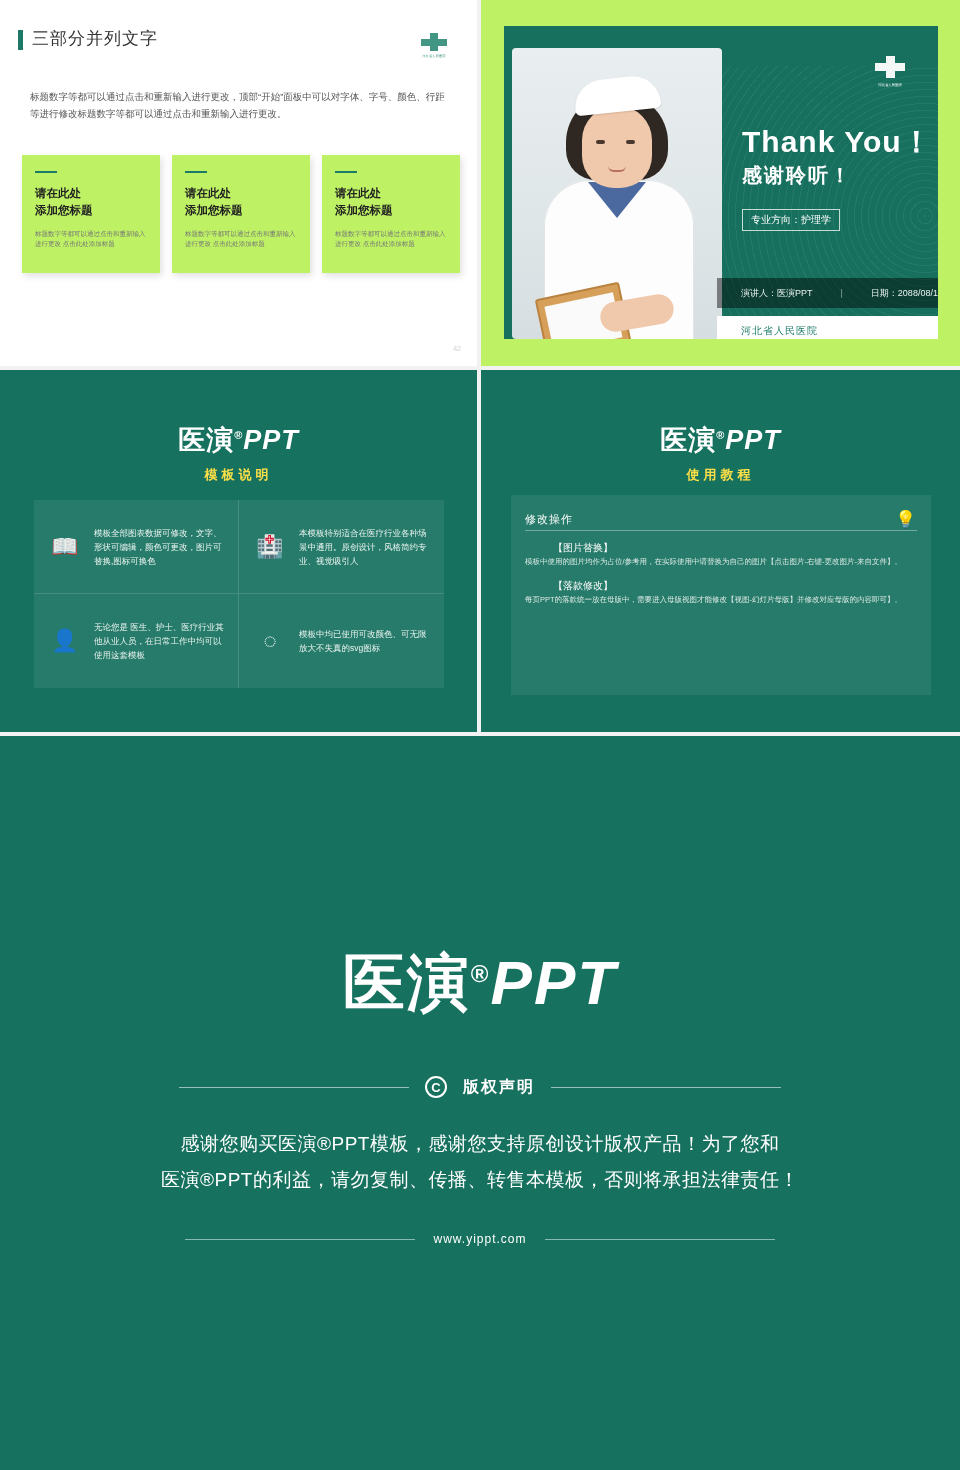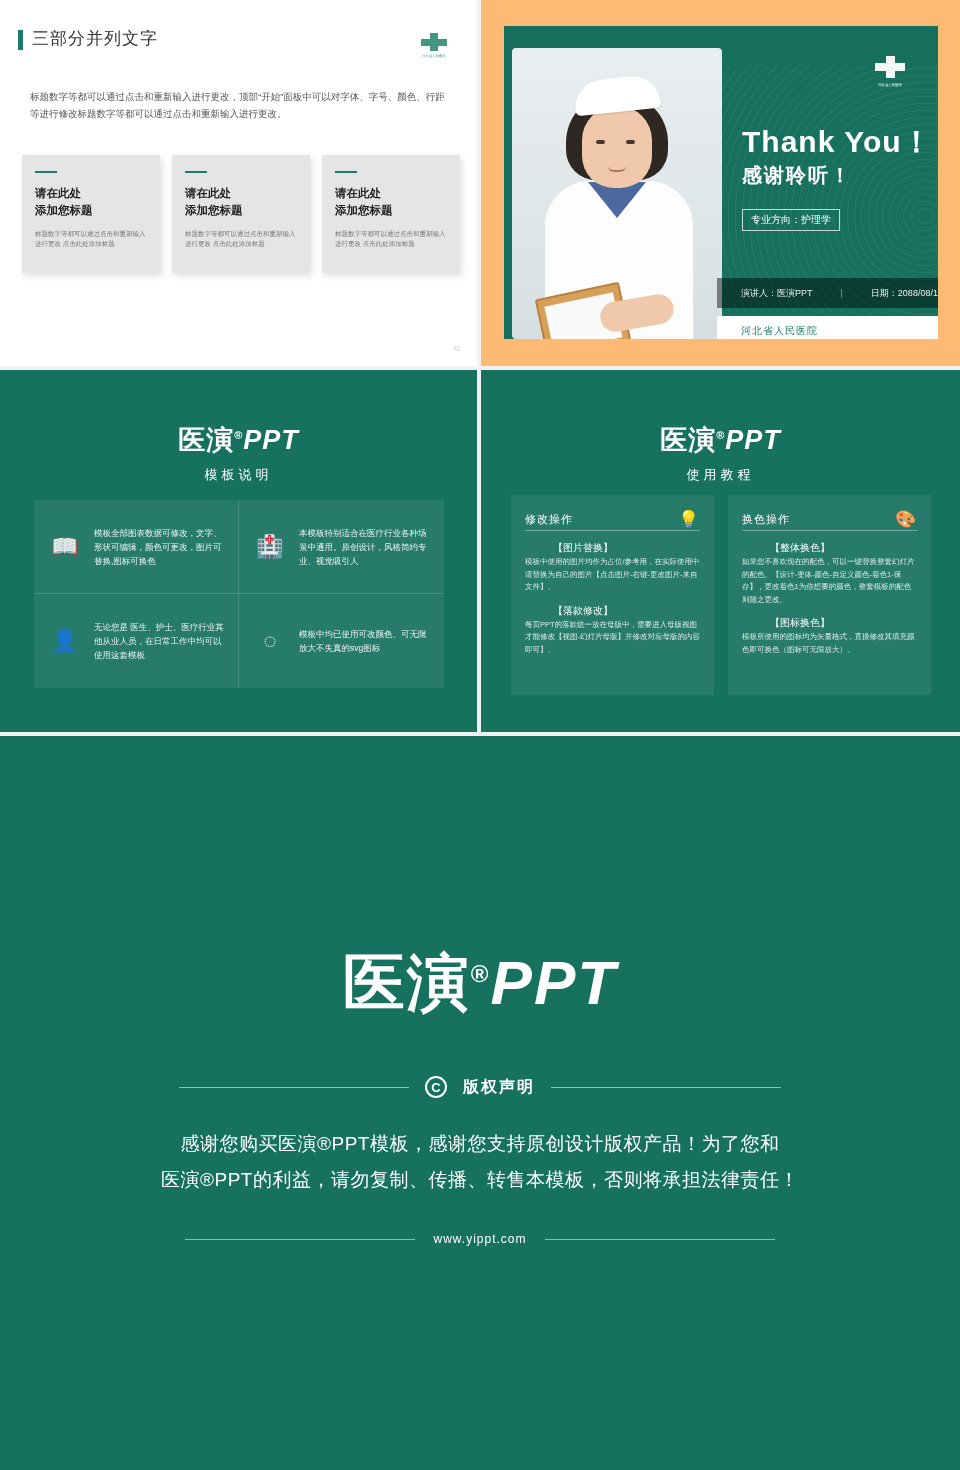--- a/index.html
+++ b/index.html
@@ -55,21 +55,21 @@
   #slide1 .s1-desc {
     position: absolute; left: 30px; top: 88px; width: 420px;
     font-size: 9.5px; line-height: 17px; color: #555;
   }
   #slide1 .cards {
     position: absolute; left: 22px; top: 155px;
     display: flex; gap: 12px;
   }
   #slide1 .card {
     width: 138px; height: 118px;
-    background: #e5e5e5;
+    background: #bef264;
     box-shadow: 2px 3px 7px rgba(0,0,0,.13);
     padding: 16px 13px 10px 13px;
     position: relative;
   }
   #slide1 .card .dash {
     width: 22px; height: 2px; background: #1d7a68; margin-bottom: 12px;
   }
   #slide1 .card .c-title {
     font-size: 11.5px; font-weight: bold; color: #222; line-height: 17px;
   }
@@ -77,21 +77,21 @@
     margin-top: 10px; font-size: 6.5px; color: #777; line-height: 10px;
   }
   #slide1 .page-num {
     position: absolute; right: 16px; bottom: 14px;
     font-size: 7px; color: #cfcfcf;
   }
 
   
   #slide2 {
     left: 481px; top: 0; width: 479px; height: 366px;
-    background: #fdba74;
+    background: #bef264;
   }
   #slide2 .inner {
     position: absolute; left: 23px; top: 26px;
     width: 434px; height: 313px;
     background: #17705e;
     overflow: hidden;
   }
   #slide2 .wave {
     position: absolute; right: -20px; top: 40px; width: 330px; height: 250px;
     background:
@@ -198,22 +198,22 @@
   
   .green-slide { background: #17715f; }
   .brand {
     text-align: center;
     font-size: 27px; font-weight: bold; color: #ffffff;
     letter-spacing: 1px;
   }
   .brand .reg { font-size: 11px; vertical-align: super; }
   .brand .ppt { font-style: italic; }
   .brand-sub {
-    text-align: center; font-size: 13px; color: #ffffff;
-    letter-spacing: 4px; margin-top: 8px;
+    text-align: center; font-size: 13px; color: #fde047;
+    letter-spacing: 4px; margin-top: 8px; font-weight: bold;
   }
 
   #slide3 { left: 0; top: 370px; width: 477px; height: 362px; }
   #slide4 { left: 481px; top: 370px; width: 479px; height: 362px; }
 
   #slide3 .brand, #slide4 .brand { margin-top: 52px; }
 
   
   .feat-grid {
     position: absolute; left: 34px; top: 130px;
@@ -417,34 +417,20 @@
         <div class="p-block">
           <div class="p-sub">【图片替换】</div>
           <div class="p-body">模板中使用的图片均作为占位/参考用，在实际使用中请替换为自己的图片【点击图片-右键-更改图片-来自文件】。</div>
         </div>
         <div class="p-block">
           <div class="p-sub">【落款修改】</div>
           <div class="p-body">每页PPT的落款统一放在母版中，需要进入母版视图才能修改【视图-幻灯片母版】并修改对应母版的内容即可】。</div>
         </div>
       </div>
 
-      <div class="panel">
-        <div class="p-head">
-          <div class="p-title">换色操作</div>
-          <div class="p-ic">🎨</div>
-        </div>
-        <div class="p-block">
-          <div class="p-sub">【整体换色】</div>
-          <div class="p-body">如果您不喜欢现在的配色，可以一键替换整套幻灯片的配色。【设计-变体-颜色-自定义颜色-着色1-保存】，更改着色1为你想要的颜色，整套模板的配色则随之更改。</div>
-        </div>
-        <div class="p-block">
-          <div class="p-sub">【图标换色】</div>
-          <div class="p-body">模板所使用的图标均为矢量格式，直接修改其填充颜色即可换色（图标可无限放大）。</div>
-        </div>
-      </div>
     </div>
   </div>
 
   <div class="slide" id="slide5">
     <div class="big-brand">
       <span>医演</span><span class="reg">®</span><span class="ppt">PPT</span>
     </div>
 
     <div class="cw">
       <div class="line"></div>

